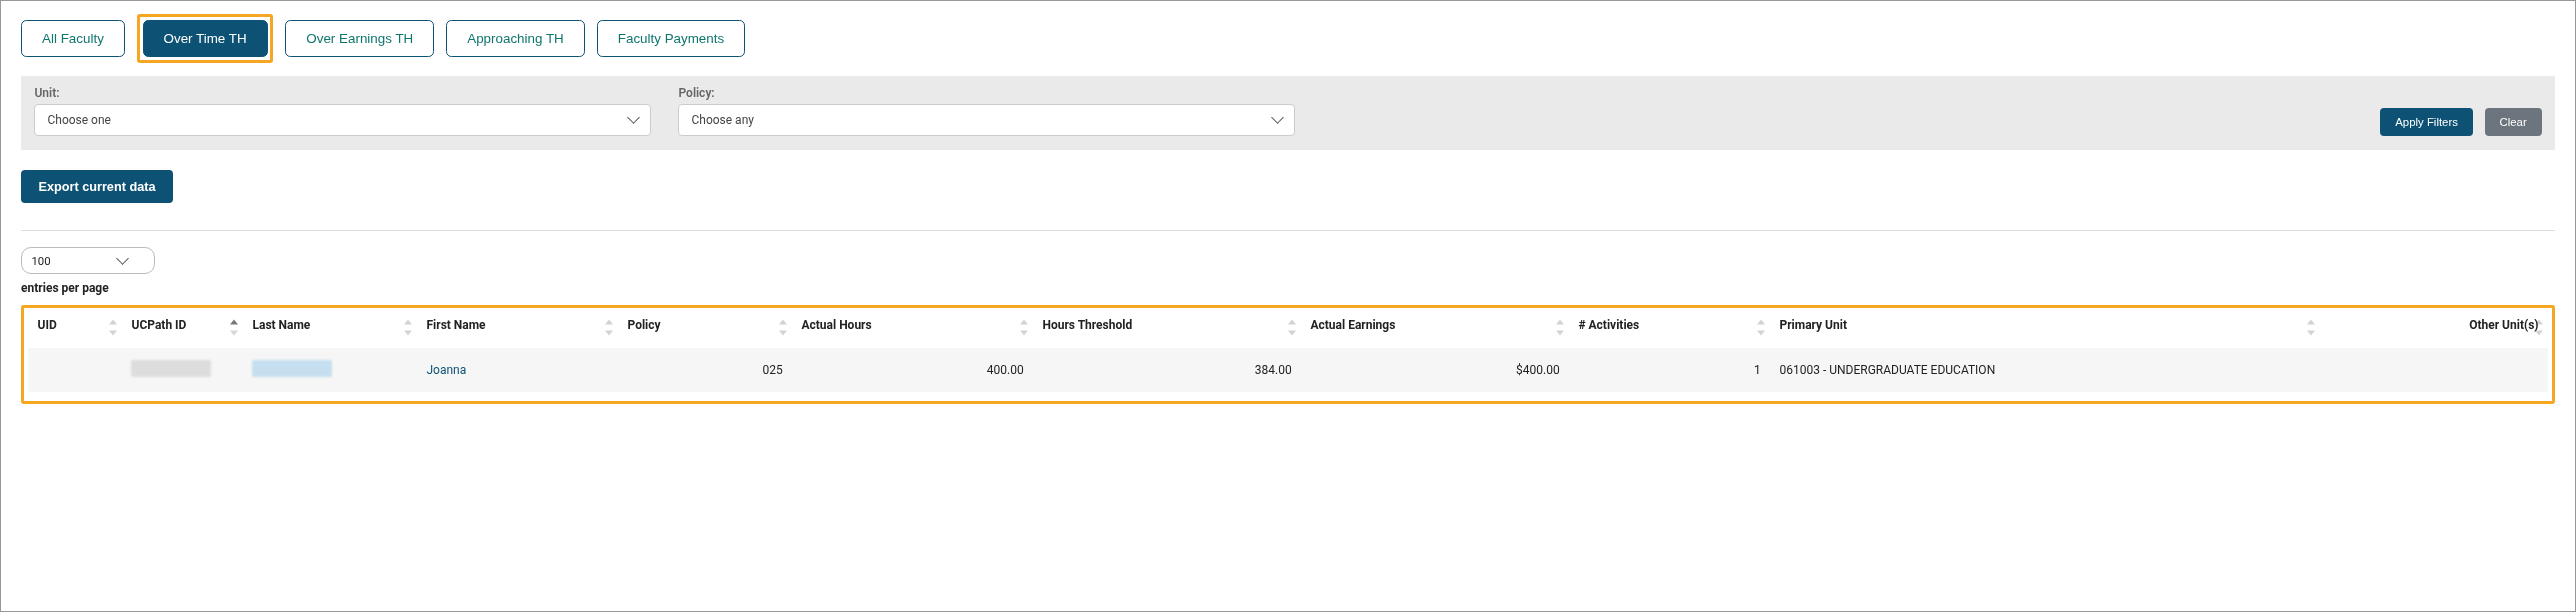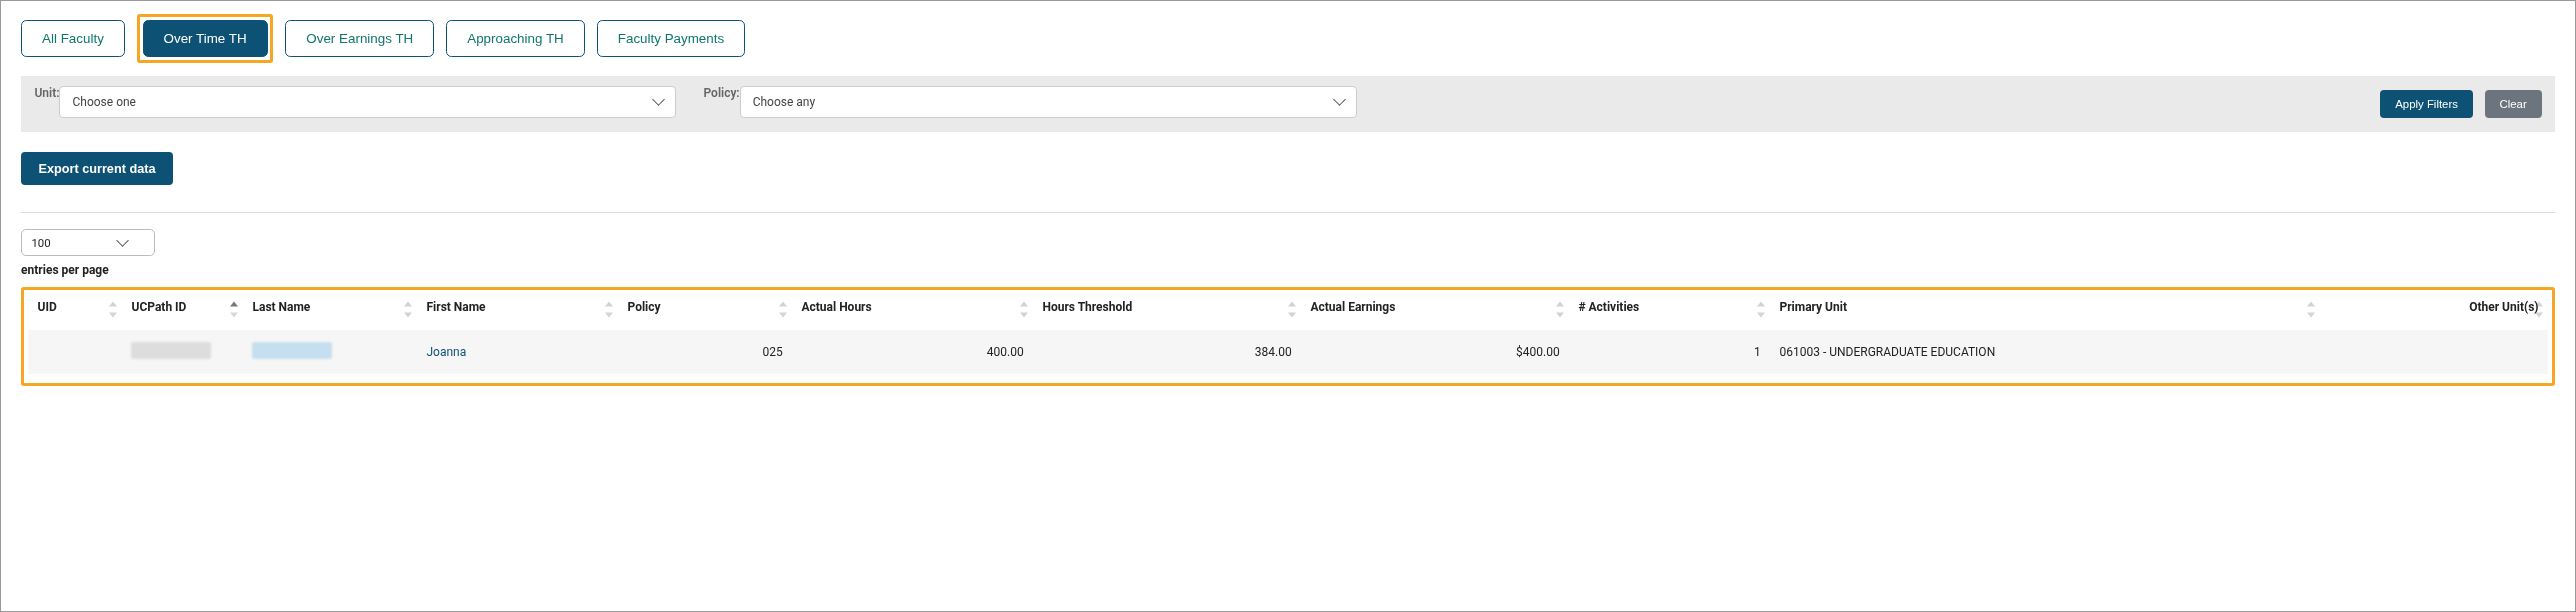--- a/index.html
+++ b/index.html
@@ -42,21 +42,21 @@
 
   
   .filter-bar {
     background: #eaeaea;
     padding: 9.4px 13.4px 14.8px 13.4px;
     display: flex;
     align-items: flex-end;
     margin-bottom: 20px;
     border-radius: 1.3px;
   }
-  .filter-group { display: flex; margin-right: 27px; }
+  .filter-group { display: flex; flex-direction: column; margin-right: 27px; }
   .filter-label { color: #666; font-weight: 600; font-size: 12px; margin-bottom: 4px; }
   .select-box {
     position: relative;
     background: #fff;
     border: 0.7px solid #ccc;
     border-radius: 4px;
     padding: 8px 12px;
     color: #444;
     font-size: 12px;
     display: flex;
@@ -102,21 +102,21 @@
     font-weight: 600;
     cursor: pointer;
   }
 
   .divider { border: none; border-top: 0.7px solid #ddd; margin: 0 0 16px 0; }
 
   
   .entries-wrap { margin-bottom: 10.7px; }
   .entries-select {
     border: 0.7px solid #bbb;
-    border-radius: 5px;
+    border-radius: 10px;
     padding: 5.4px 27px 5.4px 9.4px;
     font-size: 11.4px;
     color: #222;
     background: #fff;
     position: relative;
     display: inline-flex;
     align-items: center;
     cursor: pointer;
     width: 134px;
   }

